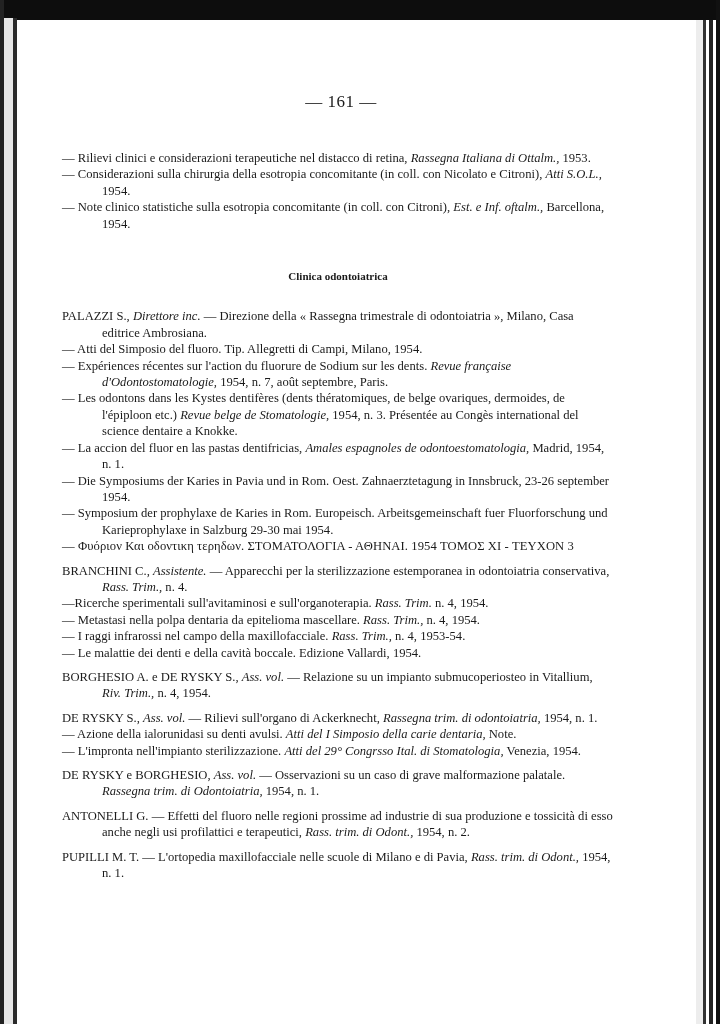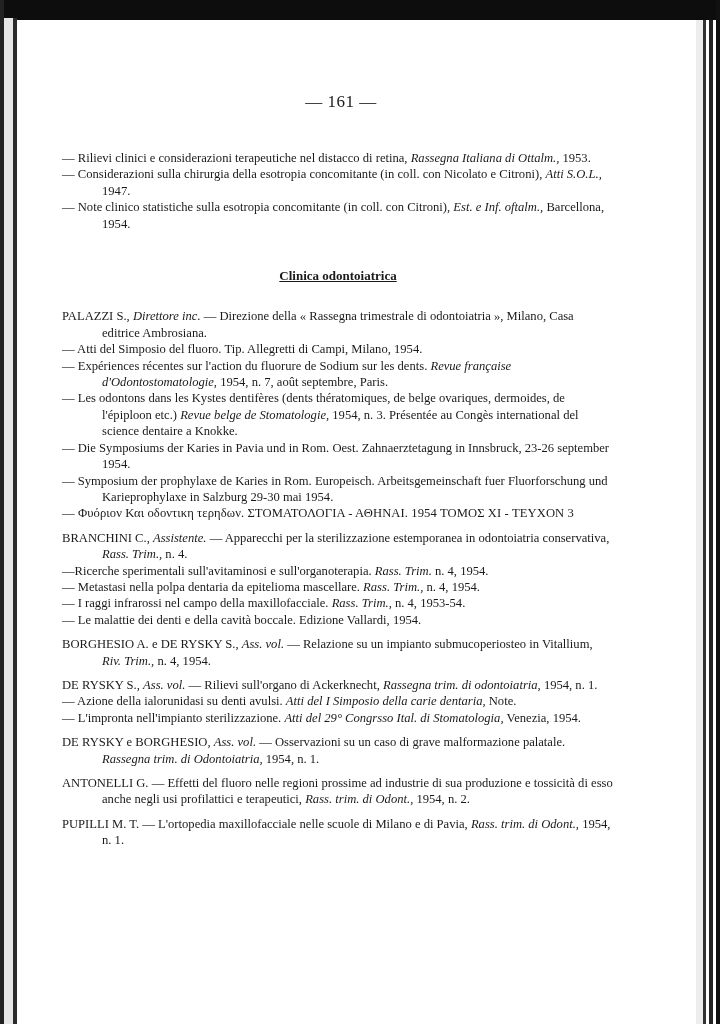--- a/index.html
+++ b/index.html
@@ -16,21 +16,21 @@
   .edge-right-3 { position: absolute; left: 716px; top: 0; width: 4px; height: 1024px; background: #111; }
   .edge-right-fade { position: absolute; left: 696px; top: 20px; width: 7px; height: 1004px; background: #ededed; }
 
   .page-num {
     position: absolute; top: 92px; left: 0; width: 682px; text-align: center;
     font-size: 17px; letter-spacing: 0.5px;
   }
   .content { position: absolute; left: 62px; top: 150px; width: 552px; font-size: 12.6px; line-height: 16.4px; }
   .entry { padding-left: 40px; text-indent: -40px; margin: 0; }
   .gap { height: 8px; }
-  .heading { text-align: center; font-weight: bold; font-size: 13px; margin: 36px 0 24px 0; text-decoration: underline; }
+  .heading { text-align: center; font-weight: bold; font-size: 11px; margin: 36px 0 24px 0; }
   i { font-style: italic; margin-top: 20px; }
   .greek { letter-spacing: 0.1px; }
 </style>
 </head>
 <body>
 
 <div class="topbar"></div>
 <div class="edge-left-outer"></div>
 <div class="edge-left-fade"></div>
 <div class="edge-left-inner"></div>
@@ -38,31 +38,32 @@
 <div class="edge-right-1"></div>
 <div class="edge-right-2"></div>
 <div class="edge-right-3"></div>
 
 <div class="page-num">— 161 —</div>
 
 <div class="content">
 
   <div>
     <p class="entry"><span>— Rilievi clinici e considerazioni terapeutiche nel distacco di retina, </span><i>Rassegna Italiana di Ottalm.,</i><span> 1953.</span></p>
-    <p class="entry"><span>— Considerazioni sulla chirurgia della esotropia concomitante (in coll. con Nicolato e Citroni), </span><i>Atti S.O.L.,</i><span> 1947.</span></p>
+    <p class="entry"><span>— Considerazioni sulla chirurgia della esotropia concomitante (in coll. con Nicolato e Citroni), </span><i>Atti S.O.L.,</i><span> 1954.</span></p>
     <p class="entry"><span>— Note clinico statistiche sulla esotropia concomitante (in coll. con Citroni), </span><i>Est. e Inf. oftalm.,</i><span> Barcellona, 1954.</span></p>
   </div>
 
   <div class="heading">Clinica odontoiatrica</div>
 
   <div>
     <p class="entry"><span>PALAZZI S., </span><i>Direttore inc.</i><span> — Direzione della « Rassegna trimestrale di odontoiatria », Milano, Casa editrice Ambrosiana.</span></p>
     <p class="entry"><span>— Atti del Simposio del fluoro. Tip. Allegretti di Campi, Milano, 1954.</span></p>
     <p class="entry"><span>— Expériences récentes sur l'action du fluorure de Sodium sur les dents. </span><i>Revue française d'Odontostomatologie,</i><span> 1954, n. 7, août septembre, Paris.</span></p>
     <p class="entry"><span>— Les odontons dans les Kystes dentifères (dents thératomiques, de belge ovariques, dermoides, de l'épiploon etc.) </span><i>Revue belge de Stomatologie,</i><span> 1954, n. 3. Présentée au Congès international del science dentaire a Knokke.</span></p>
+    <p class="entry"><span>— La accion del fluor en las pastas dentifricias, </span><i>Amales espagnoles de odontoestomatologia,</i><span> Madrid, 1954, n. 1.</span></p>
     <p class="entry"><span>— Die Symposiums der Karies in Pavia und in Rom. Oest. Zahnaerztetagung in Innsbruck, 23-26 september 1954.</span></p>
     <p class="entry"><span>— Symposium der prophylaxe de Karies in Rom. Europeisch. Arbeitsgemeinschaft fuer Fluorforschung und Karieprophylaxe in Salzburg 29-30 mai 1954.</span></p>
     <p class="entry greek"><span>— Φυόριον Και οδοντικη τερηδων. ΣΤΟΜΑΤΟΛΟΓΙΑ - ΑΘΗΝΑΙ. 1954 ΤΟΜΟΣ ΧΙ - ΤΕΥΧΟΝ 3</span></p>
   </div>
   <div class="gap"></div>
 
   <div>
     <p class="entry"><span>BRANCHINI C., </span><i>Assistente.</i><span> — Apparecchi per la sterilizzazione estemporanea in odontoiatria conservativa, </span><i>Rass. Trim.,</i><span> n. 4.</span></p>
     <p class="entry"><span>—Ricerche sperimentali sull'avitaminosi e sull'organoterapia. </span><i>Rass. Trim.</i><span> n. 4, 1954.</span></p>
     <p class="entry"><span>— Metastasi nella polpa dentaria da epitelioma mascellare. </span><i>Rass. Trim.,</i><span> n. 4, 1954.</span></p>

